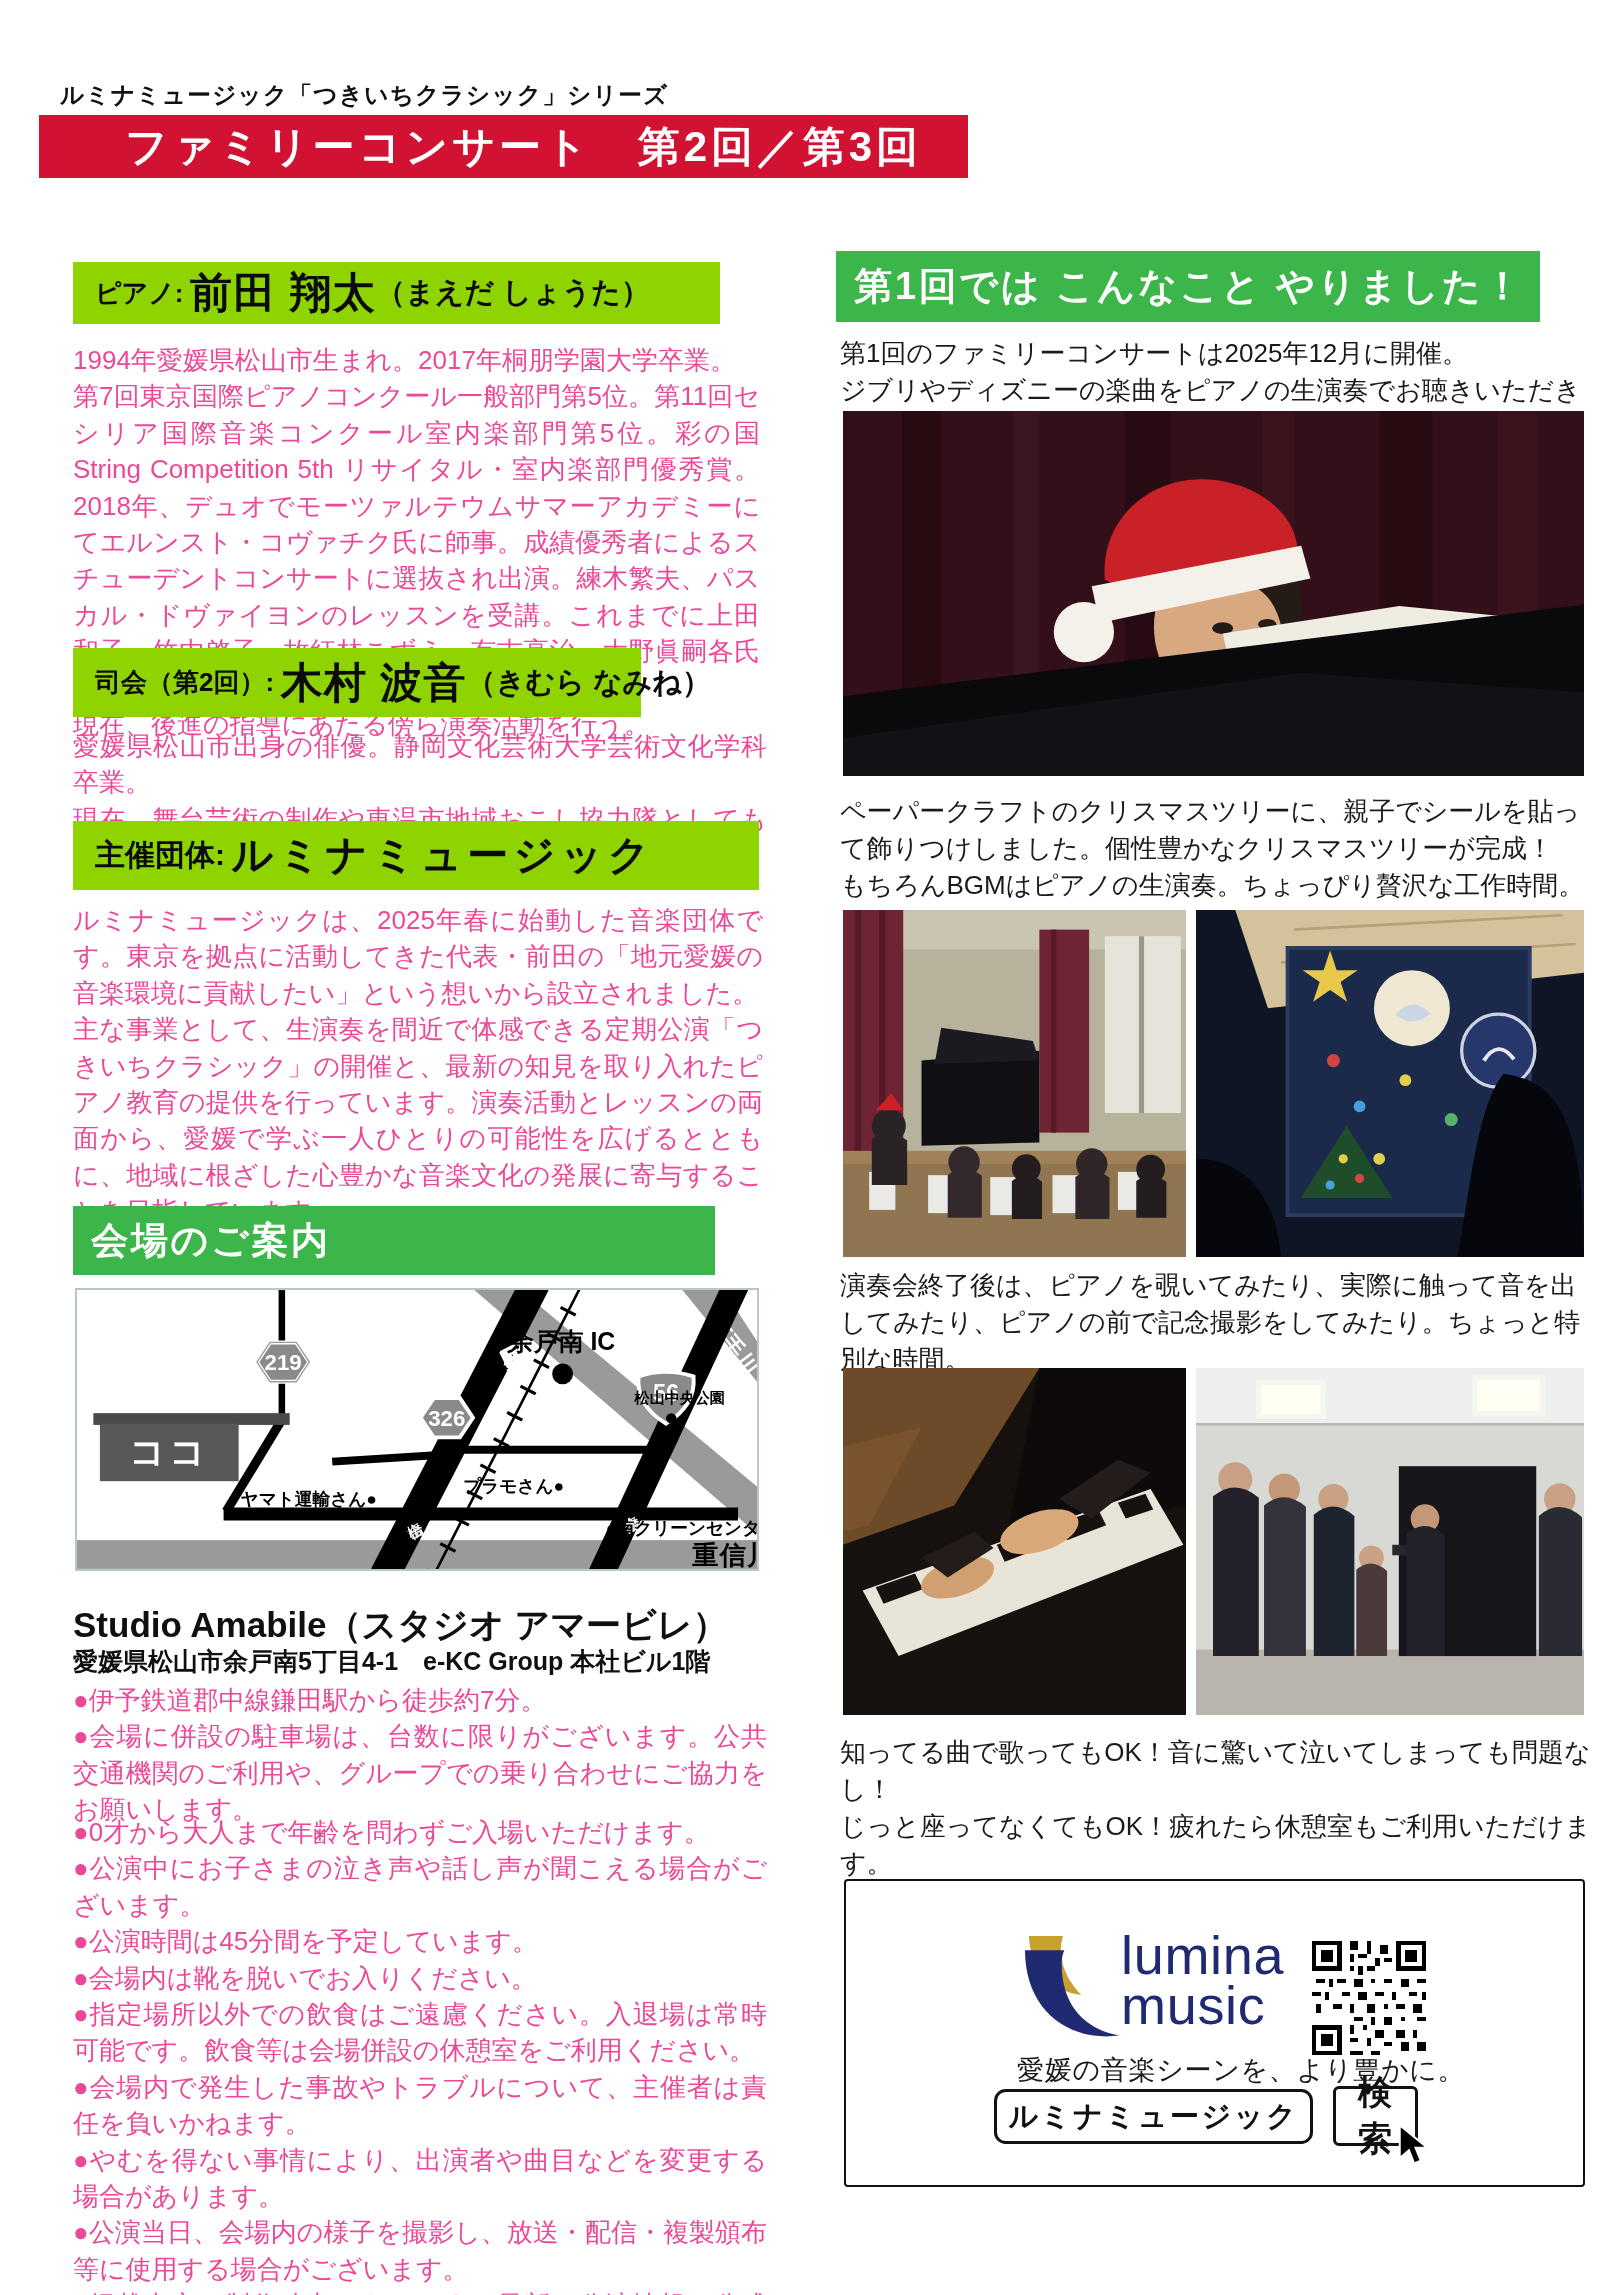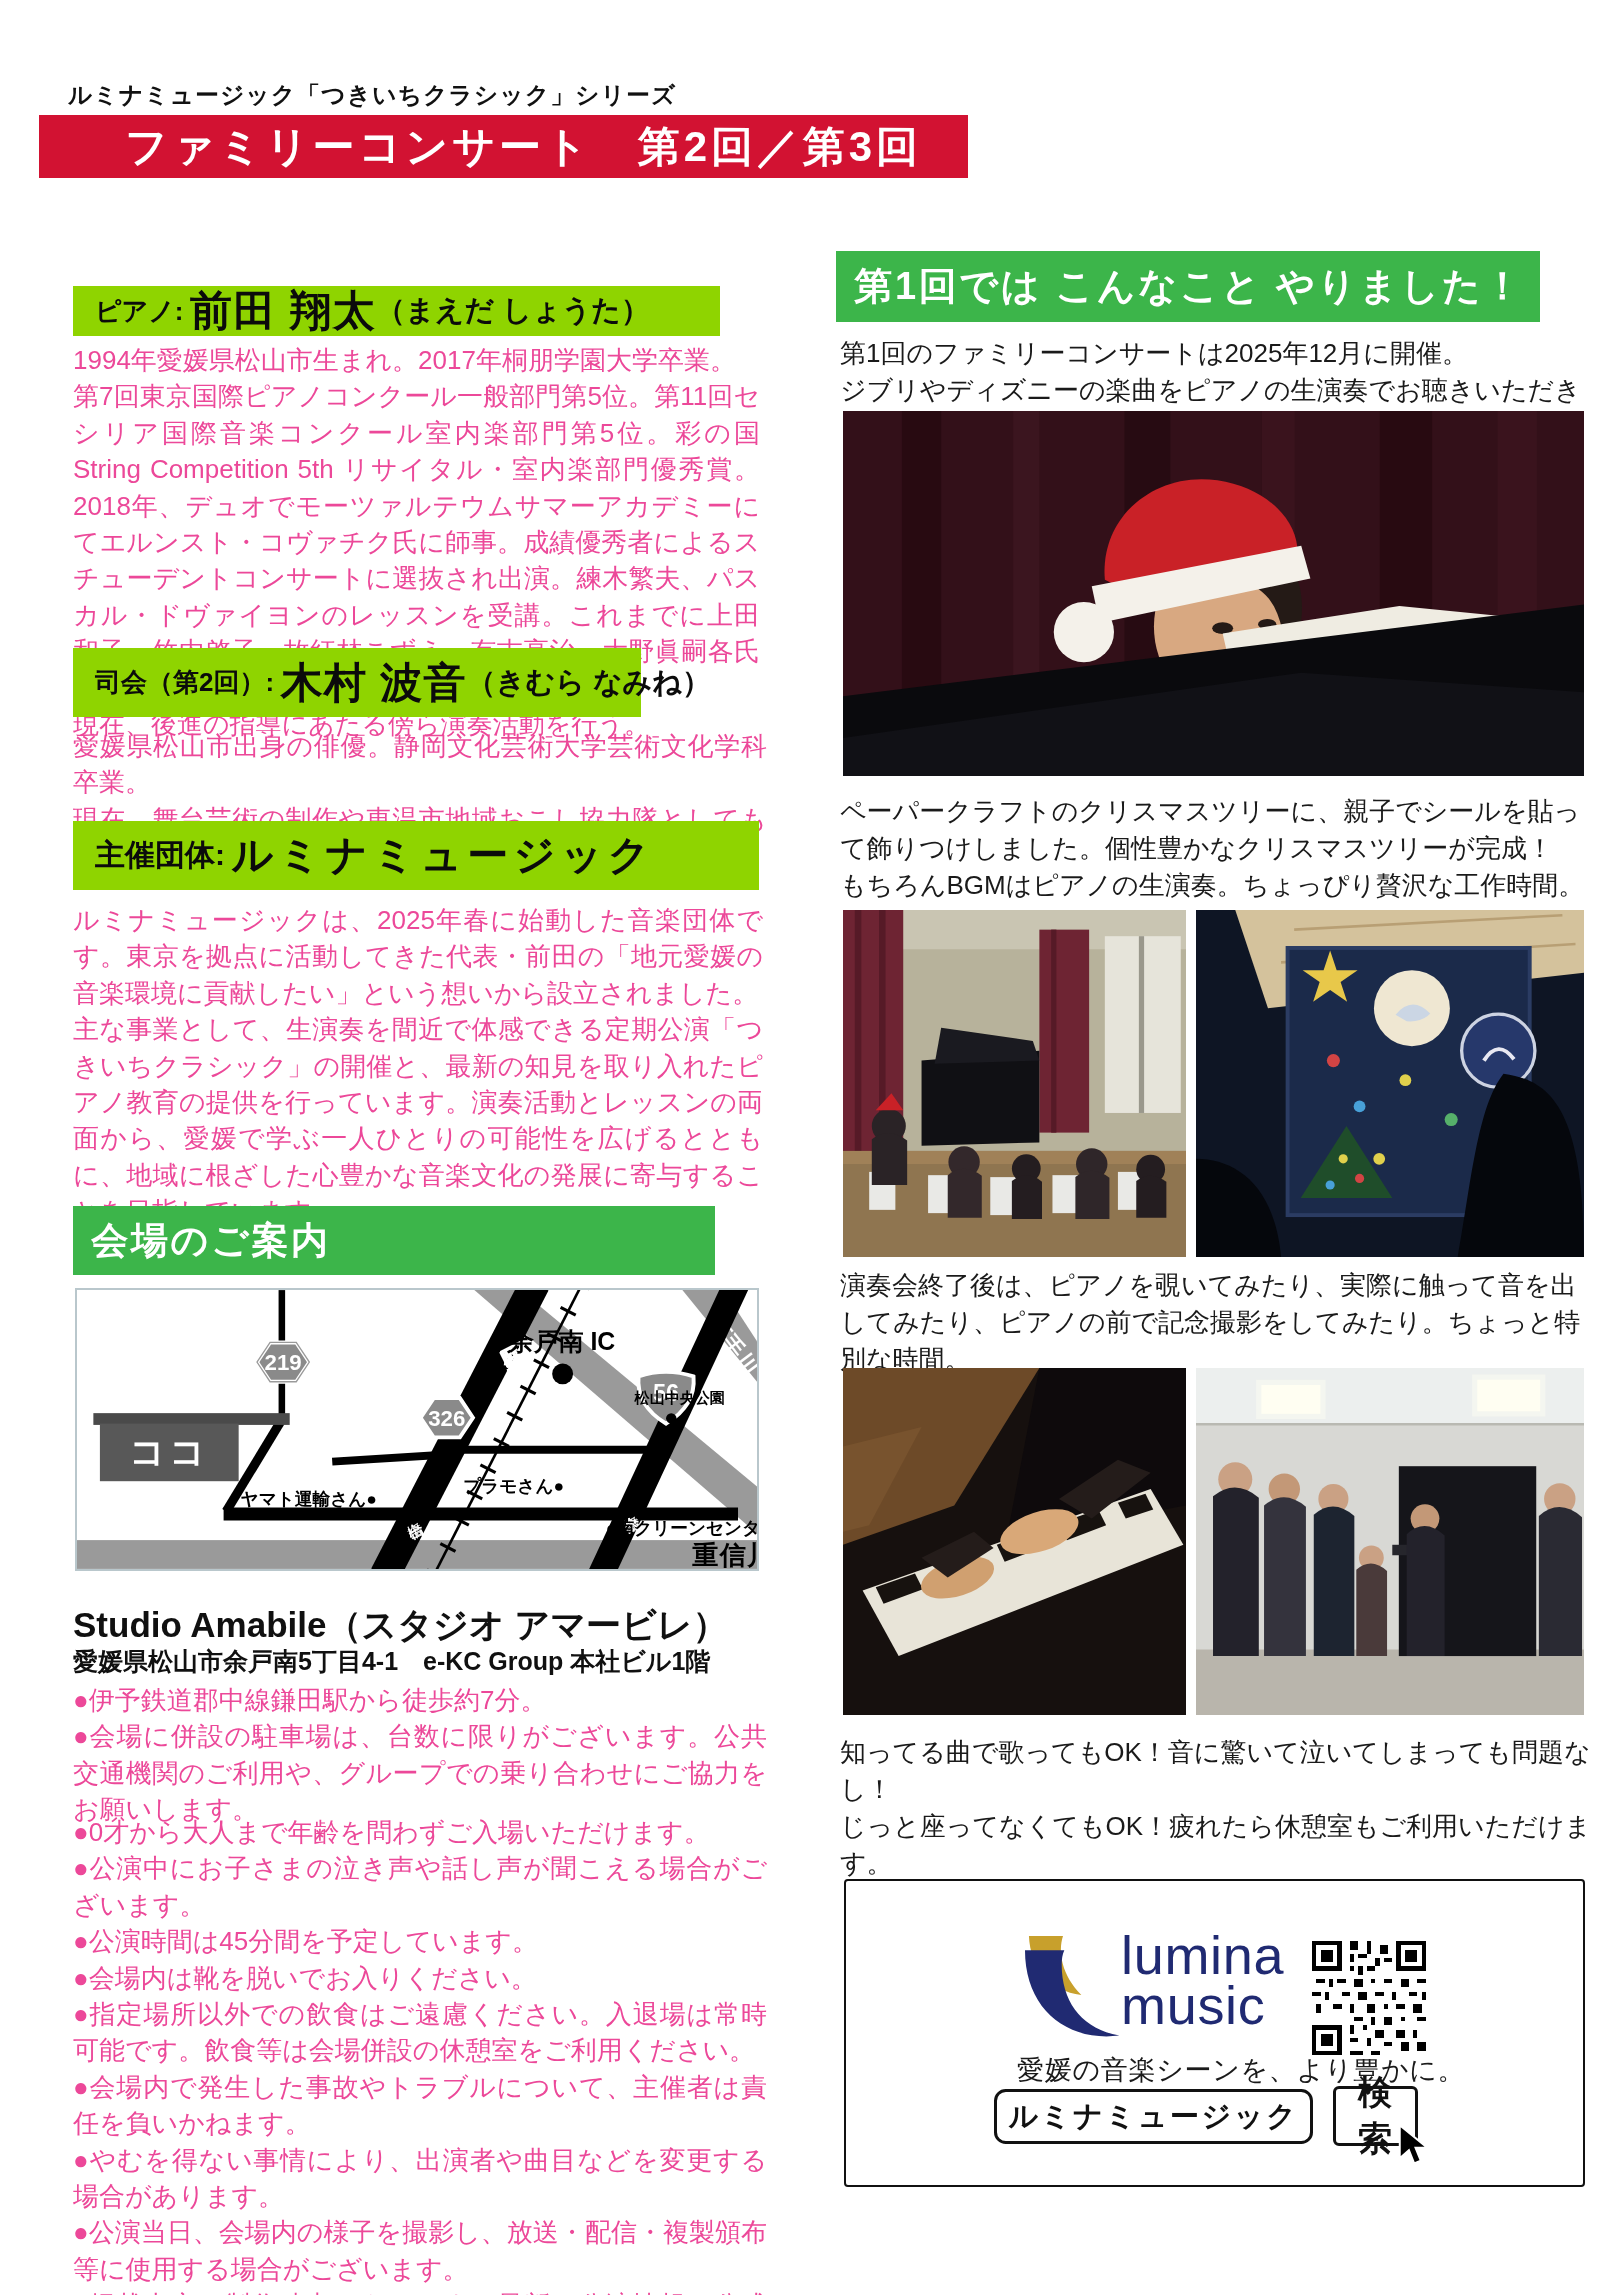--- a/index.html
+++ b/index.html
@@ -44,27 +44,27 @@
     border:3.3px solid #111;border-radius:6px;background:#fff;display:flex;align-items:center;justify-content:center;
     font-size:34px;font-weight:bold;box-sizing:border-box;padding-left:22px;
   }
   svg text{font-family:"Liberation Sans","DejaVu Sans",sans-serif;}
 </style>
 </head>
 <body>
 
 <div class="page">
 
-  <div class="abs series" style="left:68px;top:79px;text-align:right;">ルミナミュージック「つきいちクラシック」シリーズ</div>
+  <div class="abs series" style="left:60px;top:79px;text-align:right;">ルミナミュージック「つきいちクラシック」シリーズ</div>
 
   <div class="abs title-banner" style="left:26px;top:115px;width:929px;height:63px;margin-left:13px;">
     <span>ファミリーコンサート　第2回／第3回</span>
   </div>
 
-  <div class="abs banner-lime" style="left:73px;top:262px;width:647px;height:50px;margin-top:24px;">
+  <div class="abs banner-lime" style="left:73px;top:262px;width:647px;height:62px;">
     <span class="b-prefix">ピアノ:</span>
     <span class="b-name">前田 翔太</span>
     <span class="b-reading">（まえだ しょうた）</span>
   </div>
   <div class="abs bodytext" style="left:73px;top:342px;width:687px;">
     <div>1994年愛媛県松山市生まれ。2017年桐朋学園大学卒業。</div>
     <div>第7回東京国際ピアノコンクール一般部門第5位。第11回セシリア国際音楽コンクール室内楽部門第5位。彩の国 String Competition 5th リサイタル・室内楽部門優秀賞。2018年、デュオでモーツァルテウムサマーアカデミーにてエルンスト・コヴァチク氏に師事。成績優秀者によるスチューデントコンサートに選抜され出演。練木繁夫、パスカル・ドヴァイヨンのレッスンを受講。これまでに上田和子、竹内啓子、故紅林こずえ、有吉亮治、大野眞嗣各氏に師事。</div>
     <div>現在、後進の指導にあたる傍ら演奏活動を行う。</div>
   </div>
 

